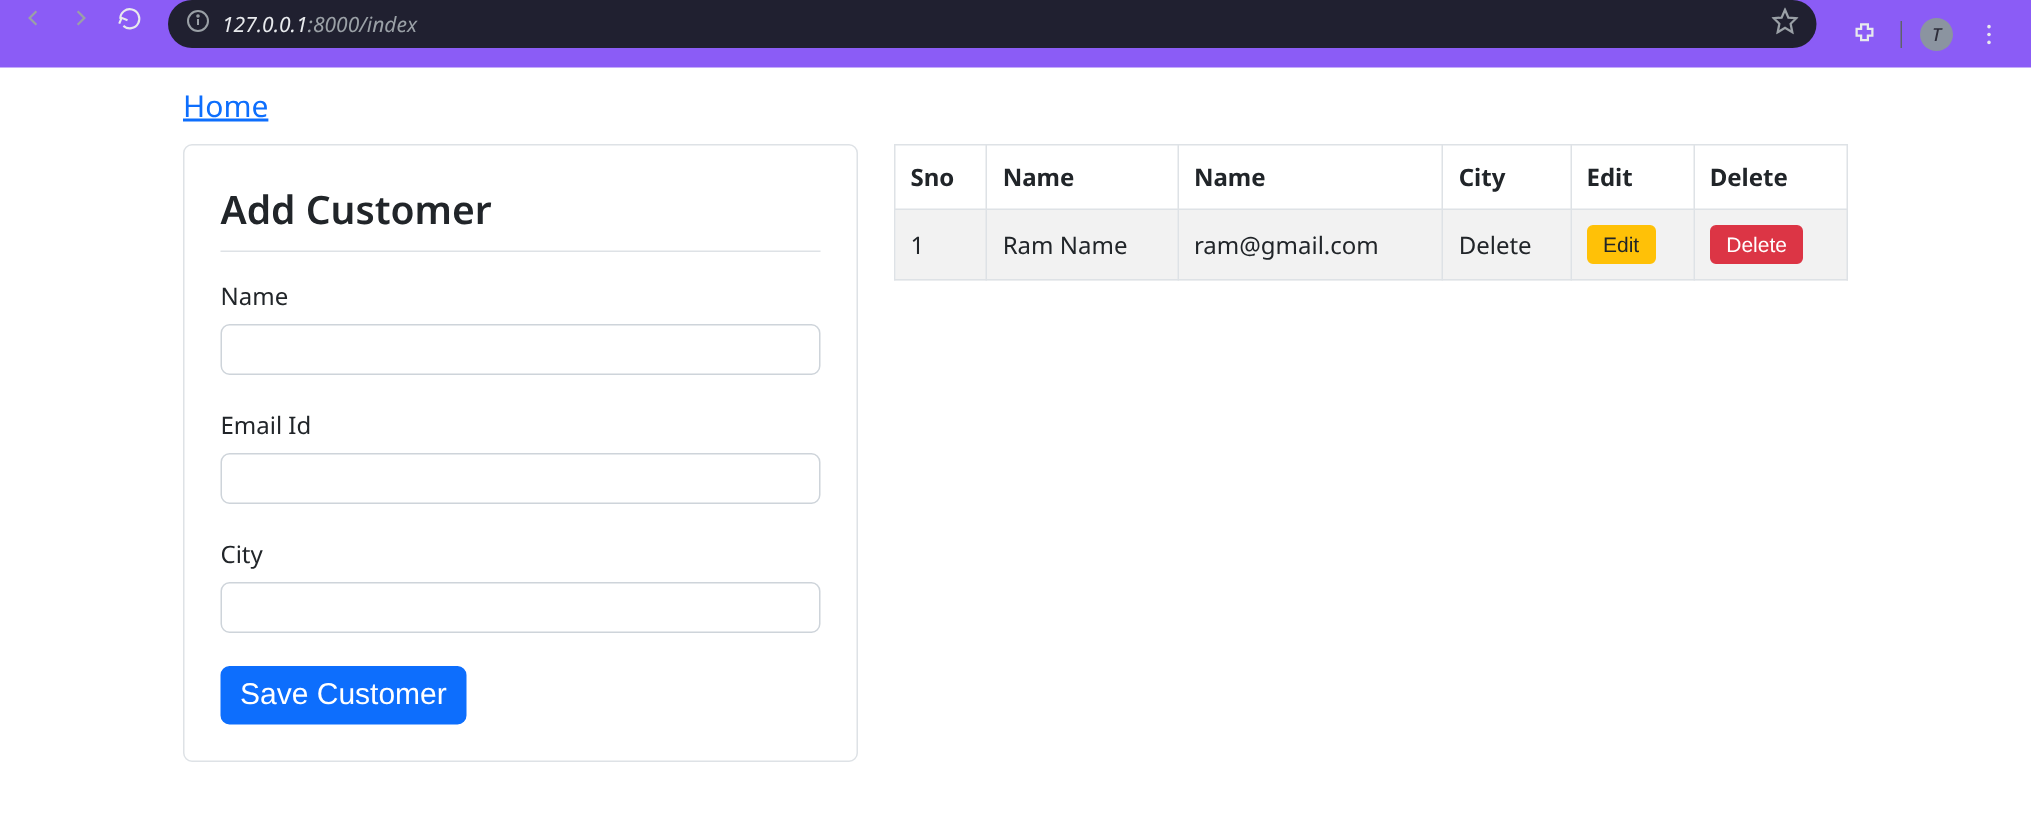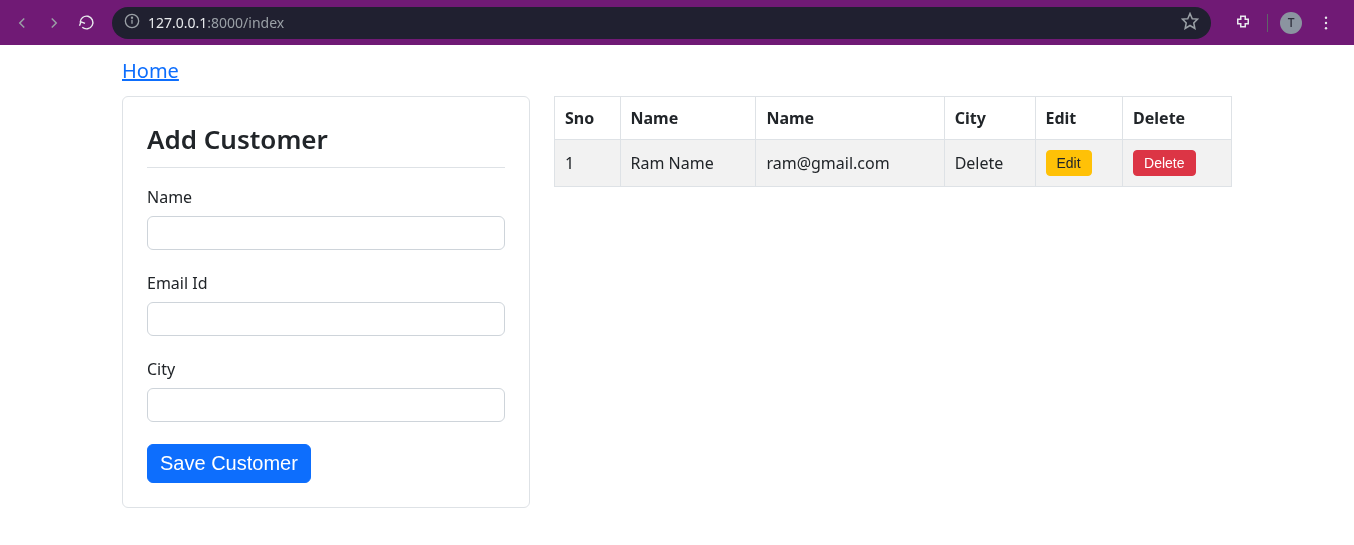--- a/index.html
+++ b/index.html
@@ -1,25 +1,25 @@
 <!DOCTYPE html>
 <html><head>
   <meta charset="utf-8">
   <style>
     * { box-sizing: border-box; margin: 0; padding: 0; }
     body { font-family: system-ui, -apple-system, "Segoe UI", Roboto, sans-serif; background: #fff; }
 
     
     .browser-chrome {
-      background: #701a75;
+      background: #8b5cf6;
       height: 45px;
       display: flex;
-      align-items: center;
       padding: 0 10px;
       gap: 8px;
+      font-style: italic;
     }
     .nav-icon {
       width: 24px; height: 24px;
       display: flex; align-items: center; justify-content: center;
       color: #9aa0a6; cursor: default;
     }
     .nav-icon.enabled { color: #e8eaed; cursor: pointer; }
     .address-bar {
       flex: 1;
       background: #202030;
@@ -55,21 +55,21 @@
       max-width: 100%;
       margin: 0 auto;
       padding: 0 15px;
     }
     .home-link {
       color: #0d6efd;
       text-decoration: underline;
       font-size: 20px;
     }
     .row { display: flex; gap: 24px; margin-top: 12px; }
-    .col-form { width: 408px; }
+    .col-form { width: 450px; }
     .col-table { flex: 1; }
 
     .card {
       border: 1px solid #dee2e6;
       border-radius: 6px;
       padding: 24px;
     }
     .card-title {
       font-size: 26px;
       font-weight: 600;

